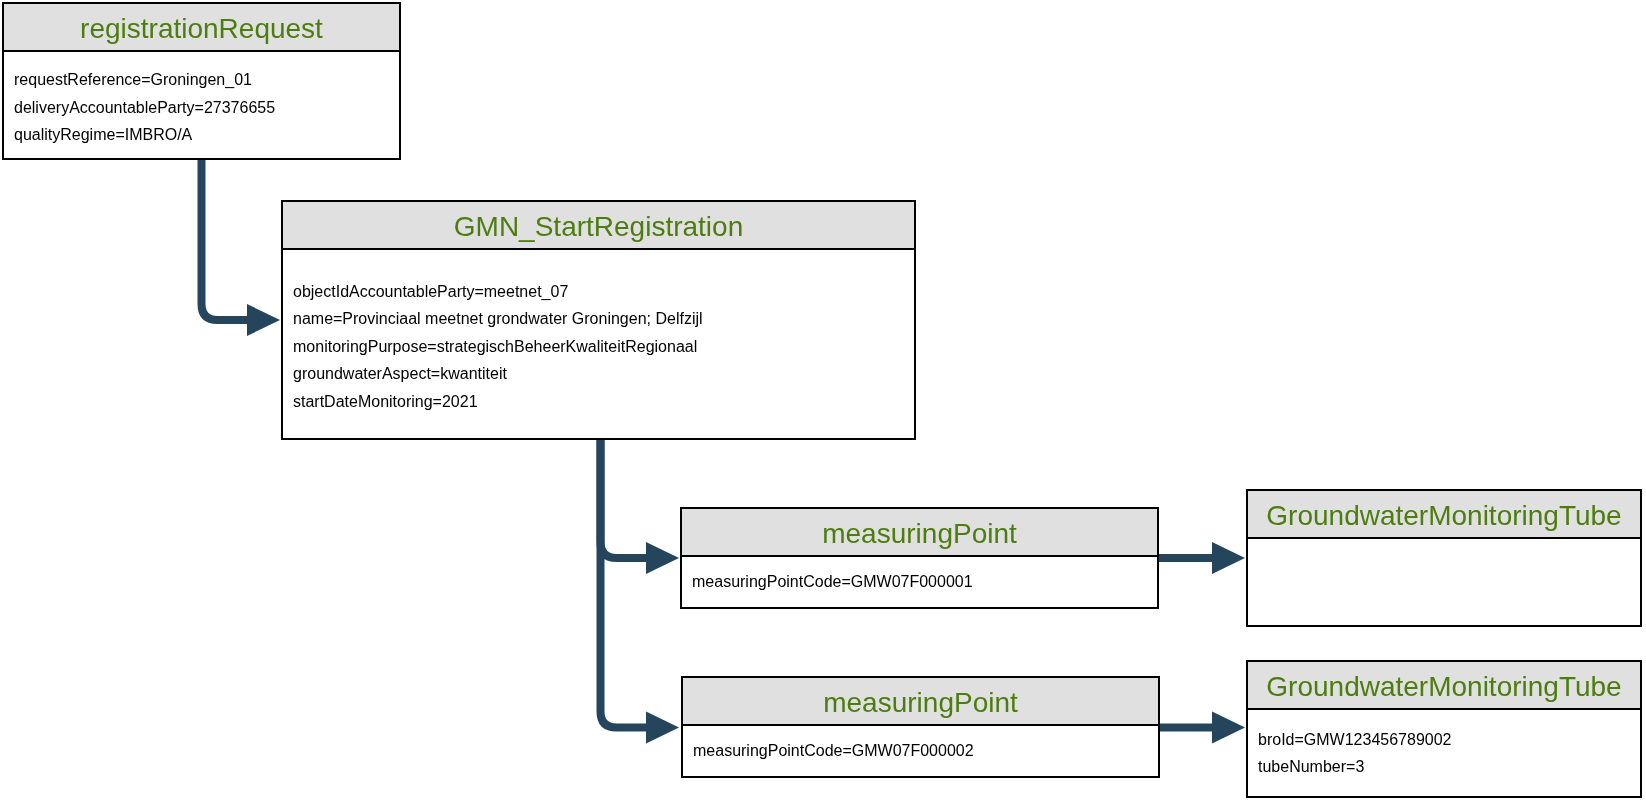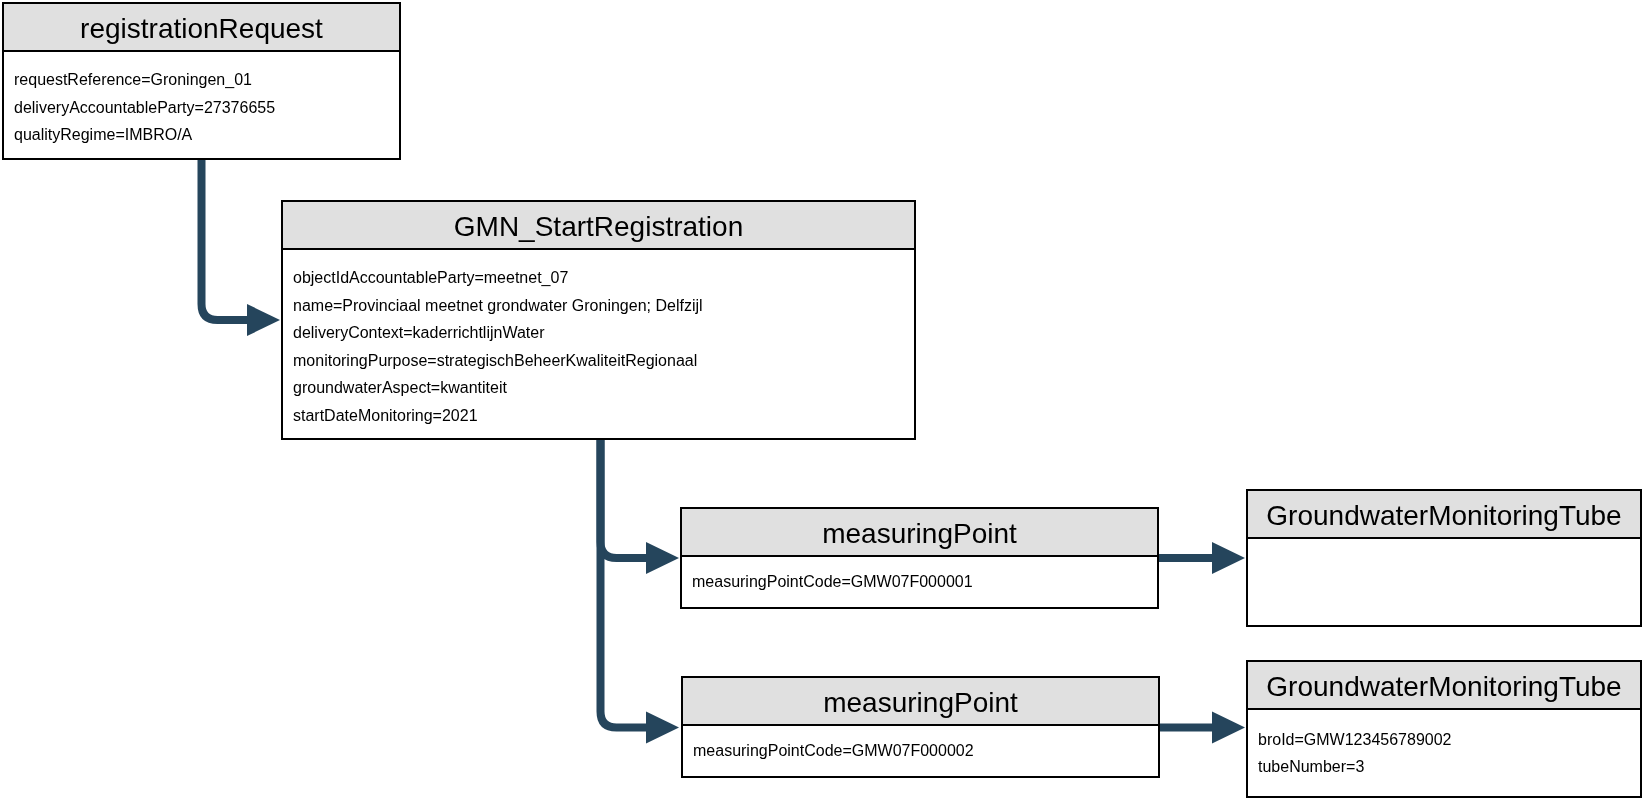--- a/index.html
+++ b/index.html
@@ -22,21 +22,21 @@
   }
   .node-header {
     background: #e0e0e0;
     border-bottom: 2.5px solid #000000;
     box-sizing: border-box;
     padding-top: 4px;
     display: flex;
     align-items: center;
     justify-content: center;
     font-size: 28px;
-    color: #000000;
+    color: #4d7c0f;
     flex: 0 0 auto;
     white-space: nowrap;
     overflow: hidden;
   }
   .node-body {
     flex: 1 1 auto;
     display: flex;
     flex-direction: column;
     justify-content: center;
     padding: 0 0 0 10px;
@@ -78,21 +78,20 @@
       <div class="line">deliveryAccountableParty=27376655</div>
       <div class="line">qualityRegime=IMBRO/A</div>
     </div>
   </div>
 
   <div class="node" style="left:281px; top:200px; width:635px; height:240px;">
     <div class="node-header" style="height:48px;">GMN_StartRegistration</div>
     <div class="node-body shift">
       <div class="line">objectIdAccountableParty=meetnet_07</div>
       <div class="line">name=Provinciaal meetnet grondwater Groningen; Delfzijl</div>
-      <div class="line">deliveryContext=kaderrichtlijnWater</div>
       <div class="line">monitoringPurpose=strategischBeheerKwaliteitRegionaal</div>
       <div class="line">groundwaterAspect=kwantiteit</div>
       <div class="line">startDateMonitoring=2021</div>
     </div>
   </div>
 
   <div class="node" style="left:680px; top:507px; width:479px; height:102px;">
     <div class="node-header" style="height:48px;">measuringPoint</div>
     <div class="node-body">
       <div class="line">measuringPointCode=GMW07F000001</div>

